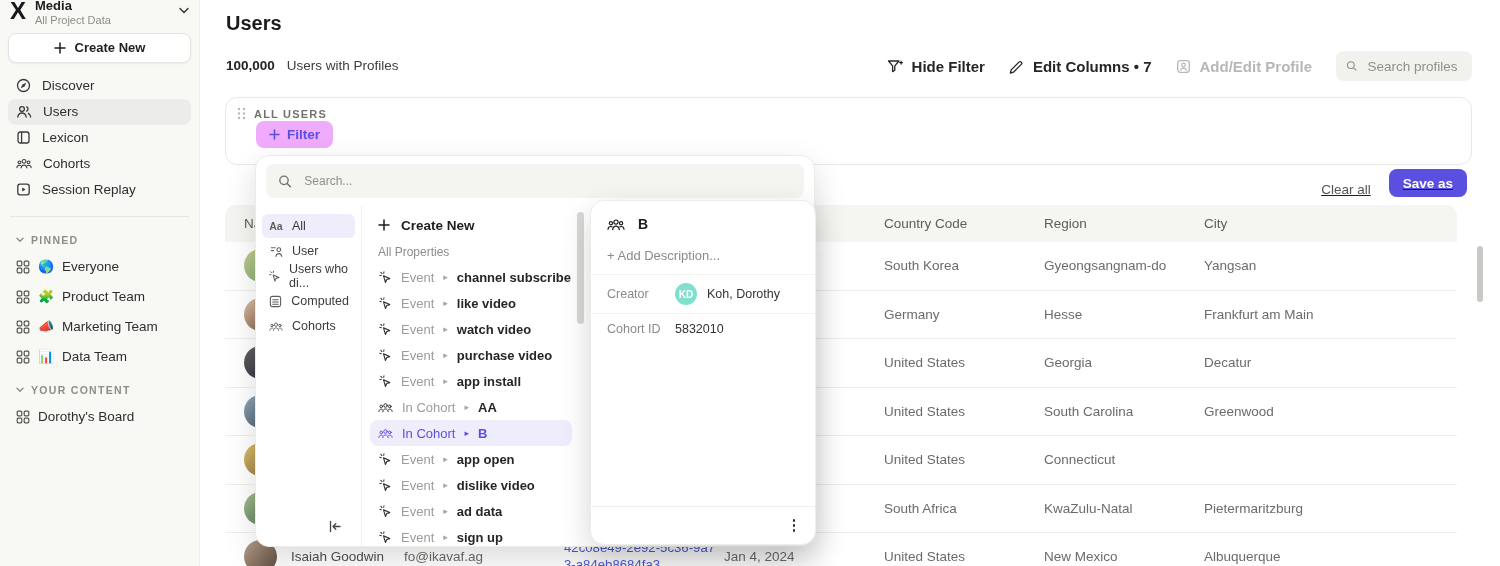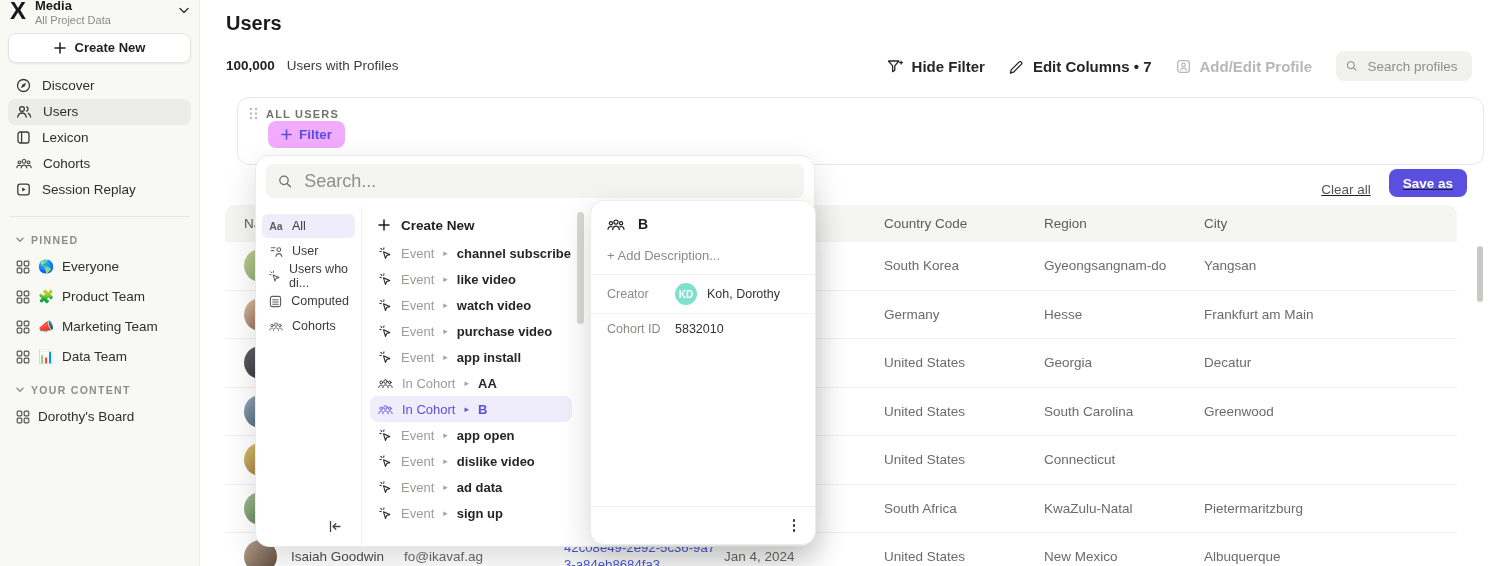--- a/index.html
+++ b/index.html
@@ -57,21 +57,21 @@
   .search-box {
     width:136px; height:30px; background:#f1f1ee; border-radius:8px;
     display:flex; align-items:center; gap:8px; padding:0 10px;
   }
   .search-box input { border:0; outline:0; background:transparent; width:100%; font-size:13.5px; font-family:inherit; color:#333; }
   .search-box input::placeholder { color:#8f8f8b; }
 
   
   .filter-card {
     position:absolute; left:25px; top:97px; width:1247px; height:68px;
-    background:#fff; border:1px solid #e8e8e4; border-radius:12px;margin-left:12px;
+    background:#fff; border:1px solid #e8e8e4; border-radius:12px;
   }
   .group-row { position:absolute; left:11px; top:9px; display:flex; align-items:center; gap:8px;
     font-size:11px; font-weight:bold; letter-spacing:1.2px; color:#73736e; }
   .filter-btn {
     position:absolute; left:30px; top:23px; height:27px; padding:0 13px;
     background:#f0abfc; color:#5b4fe0; border-radius:8px;
     display:flex; align-items:center; gap:7px; font-size:13.5px; font-weight:bold; cursor:pointer;
   }
   .actions-row { position:absolute; right:33px; top:169px; display:flex; align-items:flex-end; gap:18px;text-decoration:underline; }
   .clear-all { font-size:13.5px; color:#555550; cursor:pointer; }
@@ -99,21 +99,21 @@
   .page-scroll { position:absolute; left:1477px; top:246px; width:6px; height:56px; background:#c9c9c6; border-radius:3px; }
 
   
   .dd {
     position:absolute; left:255px; top:155px; width:560px; height:392px; z-index:5;
     background:#fff; border:1px solid #ebebe8; border-radius:14px;
     box-shadow:0 12px 32px rgba(0,0,0,.14);
   }
   .dd-search { margin:8px 10px; height:34px; background:#f4f4f1; border-radius:8px;
     display:flex; align-items:center; gap:10px; padding:0 12px; }
-  .dd-search input { border:0; outline:0; background:transparent; width:100%; font-size:18px; font-family:inherit; color:#14532d; }
+  .dd-search input { border:0; outline:0; background:transparent; width:100%; font-size:12px; font-family:inherit; color:#14532d; }
   .dd-search input::placeholder { color:#8f8f8b; }
   .dd-body { position:absolute; left:0; right:0; top:50px; bottom:0; display:flex; }
   .dd-cats { width:106px; border-right:1px solid #f0f0ed; padding:8px 6px; position:relative; }
   .cat { height:24px; display:flex; align-items:center; gap:8px; padding:0 6px; border-radius:6px;
     font-size:12.5px; color:#3b3b3b; cursor:pointer; margin-bottom:1px; }
   .cat.selected { background:#efedfc; }
   .cat-ic { width:16px; display:flex; justify-content:center; color:#5f5f5a; }
   .cat-aa { font-size:10.5px; font-weight:bold; color:#5f5f5a; }
   .dd-collapse { position:absolute; left:72px; bottom:13px; color:#44443f; display:flex; cursor:pointer; }
   .dd-list { width:226px; position:relative; padding:4px 0 4px 8px; }
@@ -532,20 +532,21 @@
           </span>
       </div>
 
       <div class="dd-list">
         <div class="dd-create">
           <svg width="12" height="12" viewBox="0 0 12 12">
               <path d="M6 1v10M1 6h10" stroke="#1e1e1e" stroke-width="1.5" stroke-linecap="round"></path>
             </svg>
           <span>Create New</span>
         </div>
+        <div class="dd-sec">All Properties</div>
 
         <div class="dd-item">
           <span class="ic">
               <svg width="14" height="13" viewBox="0 0 16 15">
                 <use href="#ic-event"></use>
               </svg>
             </span>
           <span>Event</span>
             <span class="caret">▸</span>
             <span class="pname">channel subscribe</span>

